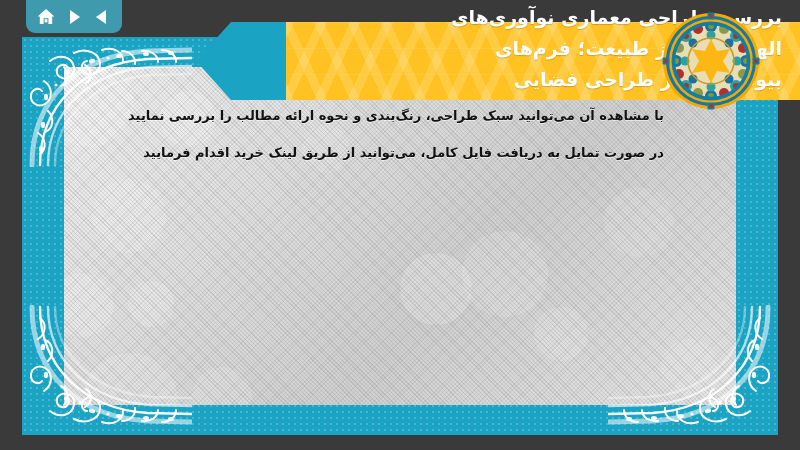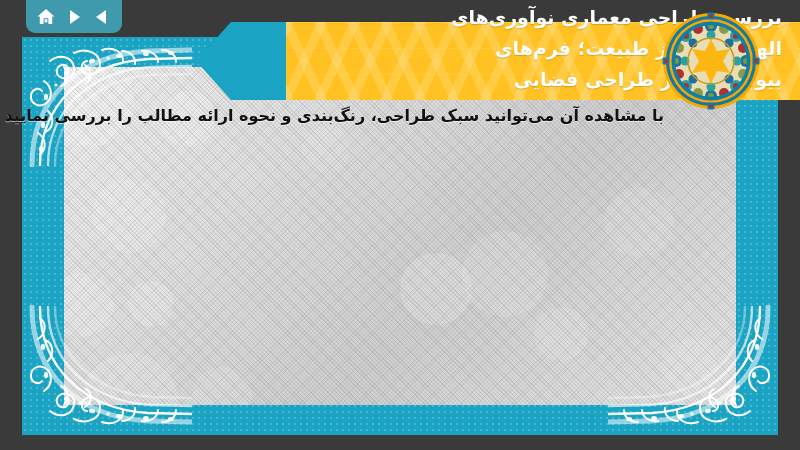--- a/index.html
+++ b/index.html
@@ -98,21 +98,21 @@
   .corner svg{display:block;width:100%;height:100%;}
   .c-tl{left:22px;top:37px;}
   .c-bl{left:22px;top:305px;transform:scaleY(-1);}
   .c-br{left:608px;top:305px;transform:scale(-1,-1);}
 
   
   .body-text{
     position:absolute;left:60px;top:60px;width:604px;
     text-align:right;direction:rtl;
     color:#111;
-    font-size:16px;line-height:37px;font-weight:600;
+    font-size:13px;line-height:37px;font-weight:600;
     z-index:20;
     text-shadow:0 1px 0 rgba(255,255,255,.55);
   }
   .body-text .ln{display:block;white-space:nowrap;}
   .ln1{padding-left:0;}
 </style>
 </head>
 <body>
 
 <div id="stage">
@@ -244,20 +244,21 @@
         <ellipse cx="21" cy="88" rx="2.1" ry="3.2"></ellipse>
         <circle cx="58" cy="32" r="1.7"></circle>
         <circle cx="86" cy="21" r="1.6"></circle>
       </g>
     </svg>
   </div>
 
   <div class="body-text">
     <span class="ln ln1">این تصویر نمونه‌ای از اسلایدهای این پاورپوینت می‌باشد</span>
     <span class="ln">با مشاهده آن می‌توانید سبک طراحی، رنگ‌بندی و نحوه ارائه مطالب را بررسی نمایید</span>
+    <span class="ln">در صورت تمایل به دریافت فایل کامل، می‌توانید از طریق لینک خرید اقدام فرمایید</span>
   </div>
 
   <div class="title-banner">
     <div class="banner-yellow">
       <div class="banner-pattern"></div>
     </div>
     <div class="banner-arrow"></div>
     <div class="title-text">بررسی طراحی معماری نوآوری‌های
 الهام‌گرفته از طبیعت؛ فرم‌های
 بیومیمتیک در طراحی فضایی</div>

